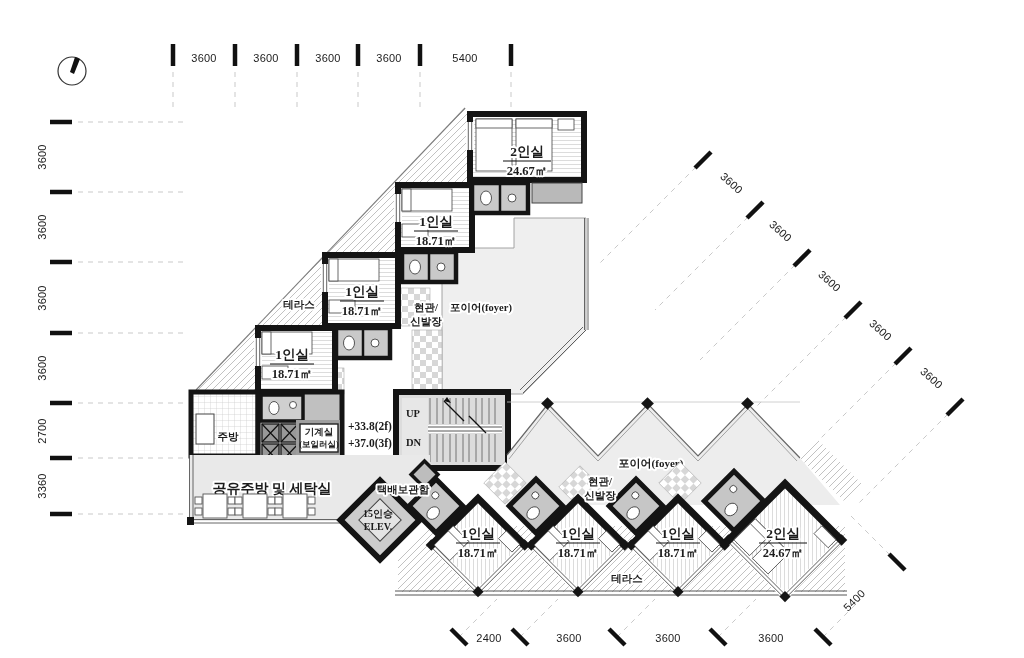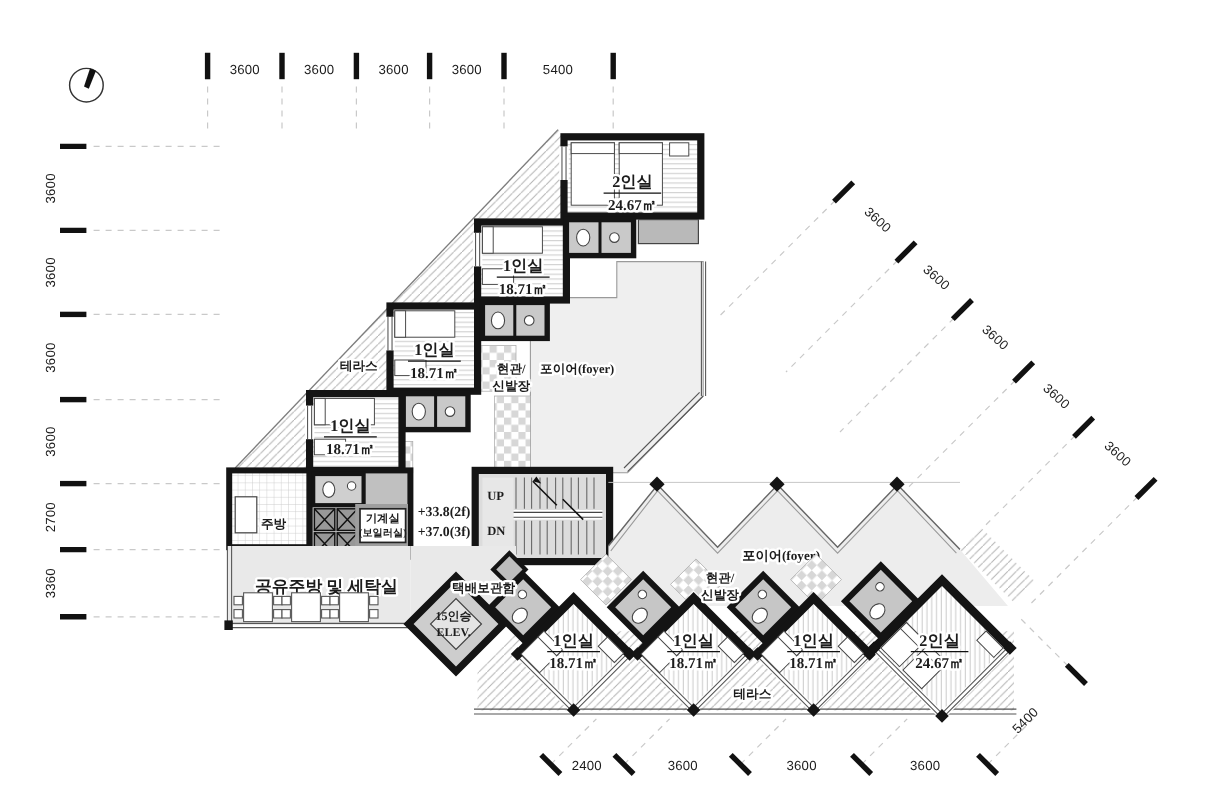--- a/index.html
+++ b/index.html
@@ -1,16 +1,16 @@
 <!DOCTYPE html>
 <html><head>
 <meta charset="utf-8">
 <style>
   html,body{margin:0;padding:0;background:#ffffff;}
-  .stage{width:1024px;height:658px;position:relative;background:#fff;overflow:hidden;border-radius:30px;}
+  .stage{width:1024px;height:658px;position:relative;background:#fff;overflow:hidden;}
   svg{display:block;}
   text{font-family:"Liberation Sans",sans-serif;fill:#1c1c1c;}
   .dim{font-size:11px;letter-spacing:.2px;}
   .kr{font-family:"Liberation Serif","DejaVu Sans",serif;font-weight:bold;}
   .room-name{font-size:13.5px;}
   .room-area{font-size:12.5px;}
   .halo{paint-order:stroke;stroke:#ffffff;stroke-width:4px;stroke-linejoin:round;}
   .small-kr{font-size:10.5px;}
   .tiny-kr{font-size:8.5px;}
   .lvl{font-size:11.5px;}

